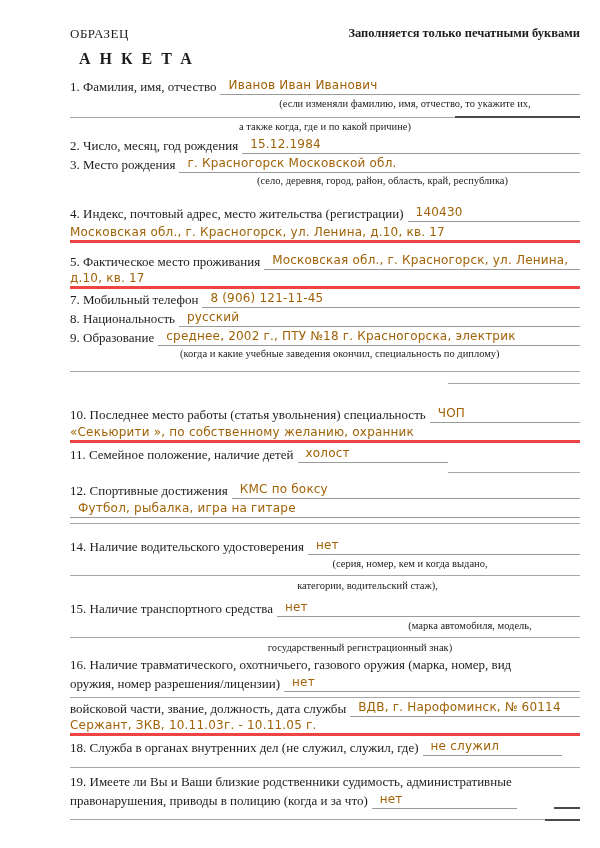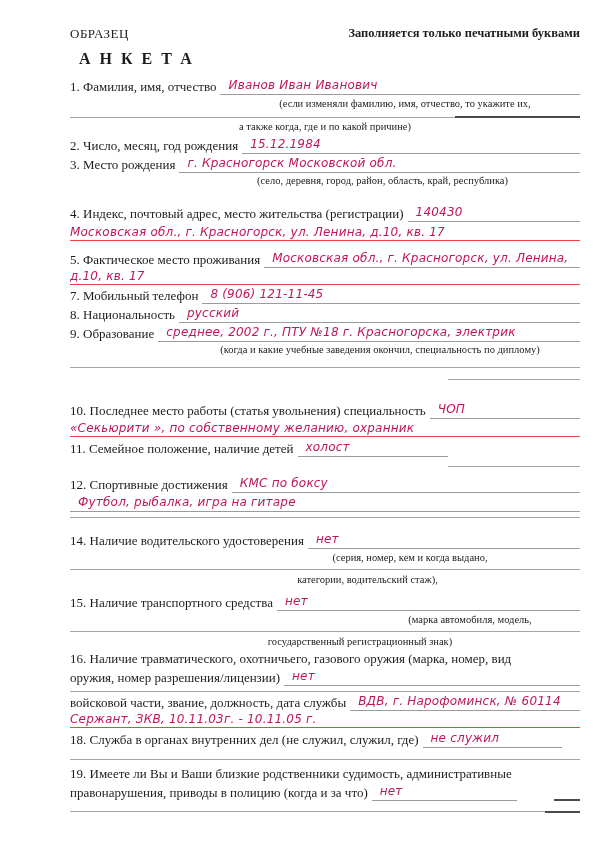--- a/index.html
+++ b/index.html
@@ -13,23 +13,23 @@
   
   .hdr{display:flex;justify-content:space-between;align-items:flex-start;height:16px;}
   .hdr .sample{font-weight:normal;font-size:13px;letter-spacing:.5px;}
   .hdr .instr{font-weight:bold;font-size:12.5px;}
   .title{margin-top:8px;height:22px;text-align:left;font-weight:bold;
          font-size:16px;letter-spacing:9px;padding-left:9px;}
   
   .row{display:flex;align-items:flex-end;line-height:17px;font-size:13px;white-space:nowrap;}
   .lbl{flex:0 0 auto;padding-right:4px;}
   .fill{flex:1 1 auto;border-bottom:1px solid #9b9b9b;min-width:0;}
-  .ink{font-family:"DejaVu Sans", sans-serif;font-size:12px;color:#be185d;
-       letter-spacing:.2px;padding-left:8px;white-space:nowrap;font-style:italic;}
-  .cont{display:flex;align-items:center;line-height:16px;border-bottom:1px solid #ef4444;}
+  .ink{font-family:"DejaVu Sans", sans-serif;font-size:12px;color:#a16207;
+       letter-spacing:.2px;padding-left:8px;white-space:nowrap;}
+  .cont{display:flex;align-items:center;line-height:16px;border-bottom:3px solid #ef4444;}
   .cont .ink{padding-left:0;}
   
   .note{font-size:10.5px;line-height:13px;color:#222;}
   
   .rule{height:0;border-bottom:1px solid #a6a6a6;position:relative;}
   .rule-right{margin-left:378px;}
   .rule.tip::after{content:"";position:absolute;right:0;bottom:-2px;width:35px;
                    border-bottom:2px solid #4a4a4a;}
   .rule-gap{display:flex;align-items:flex-end;height:0;}
   .rule-gap .seg-light{flex:1 1 auto;border-bottom:1px solid #a6a6a6;}
@@ -95,21 +95,21 @@
 
   <div class="row">
     <span class="lbl">8. Национальность</span>
     <span class="fill"><span class="ink">русский</span></span>
   </div>
 
   <div class="row">
     <span class="lbl">9. Образование</span>
     <span class="fill"><span class="ink">среднее, 2002 г., ПТУ №18 г. Красногорска, электрик</span></span>
   </div>
-  <div class="note" style="margin-top:1px;margin-left:110px;text-align:center">(когда и какие учебные заведения окончил, специальность по диплому)</div>
+  <div class="note" style="margin-top:1px;margin-left:110px;">(когда и какие учебные заведения окончил, специальность по диплому)</div>
 
   <div class="rule" style="margin-top:11px"></div>
   <div class="rule rule-right" style="margin-top:11px"></div>
 
   <div class="row" style="margin-top:20px">
     <span class="lbl">10. Последнее место работы (статья увольнения) специальность</span>
     <span class="fill"><span class="ink">ЧОП</span></span>
   </div>
   <div class="cont" style="margin-top:1px">
     <span class="ink">«Секьюрити », по собственному желанию, охранник</span>

